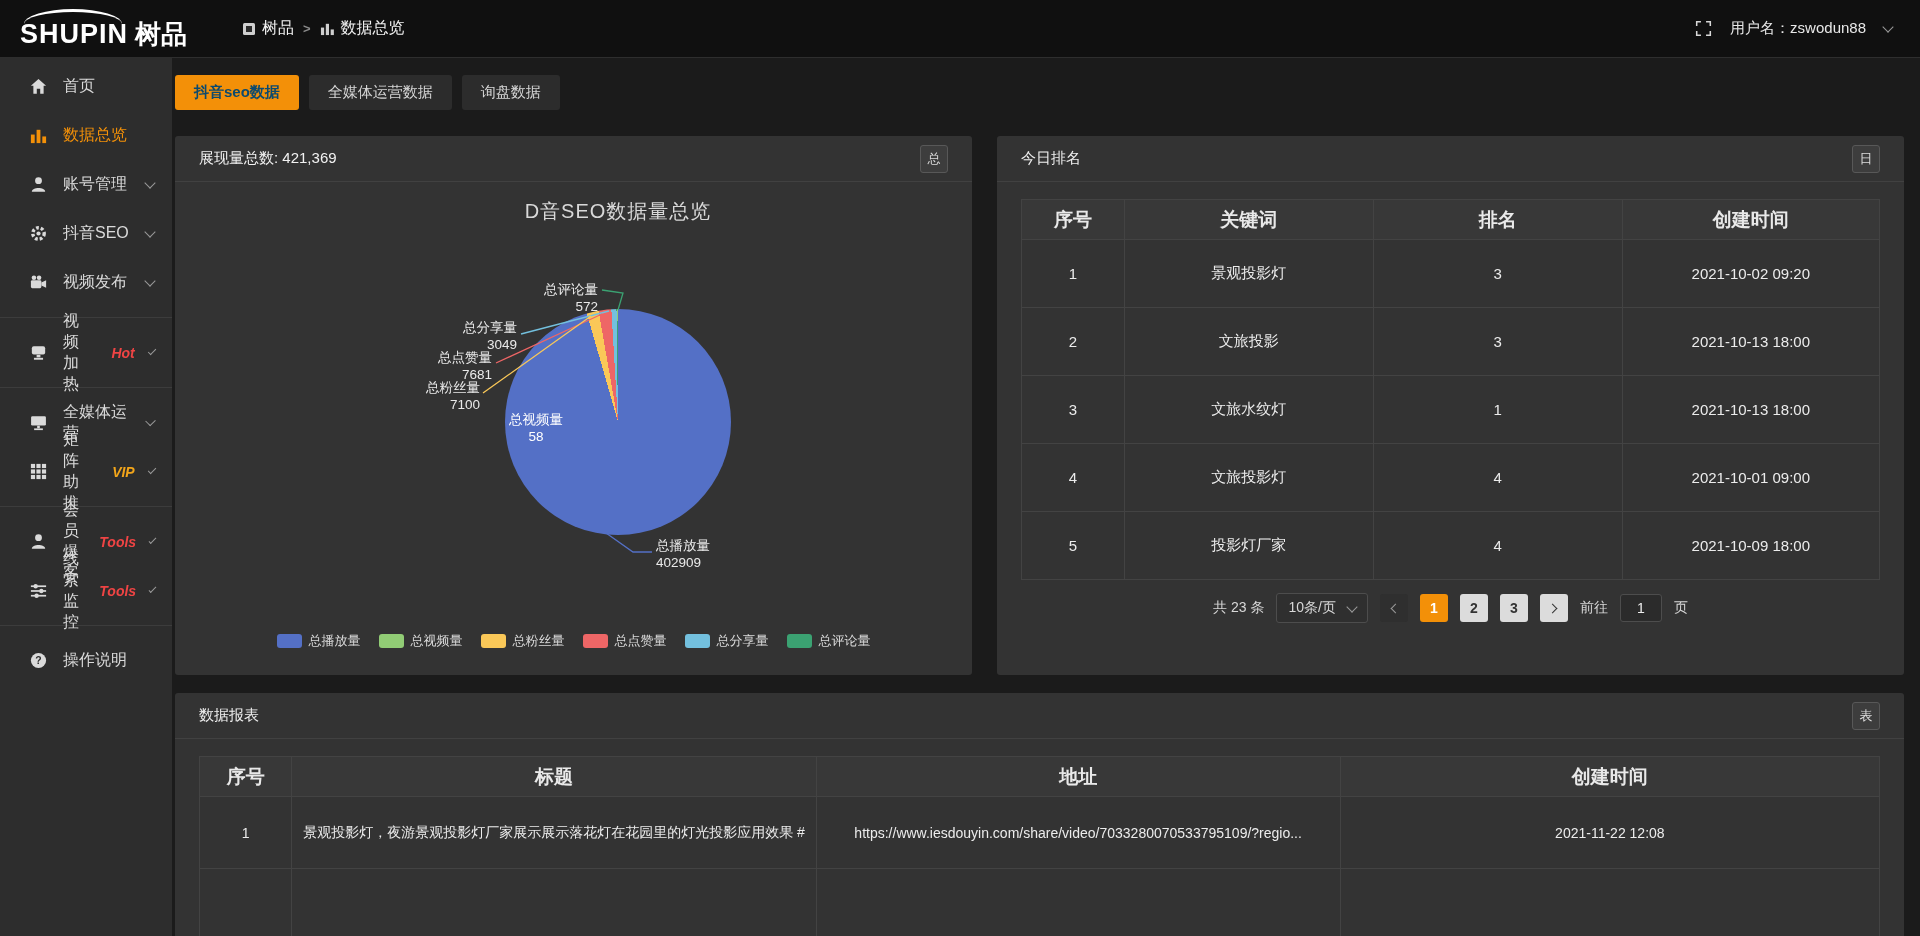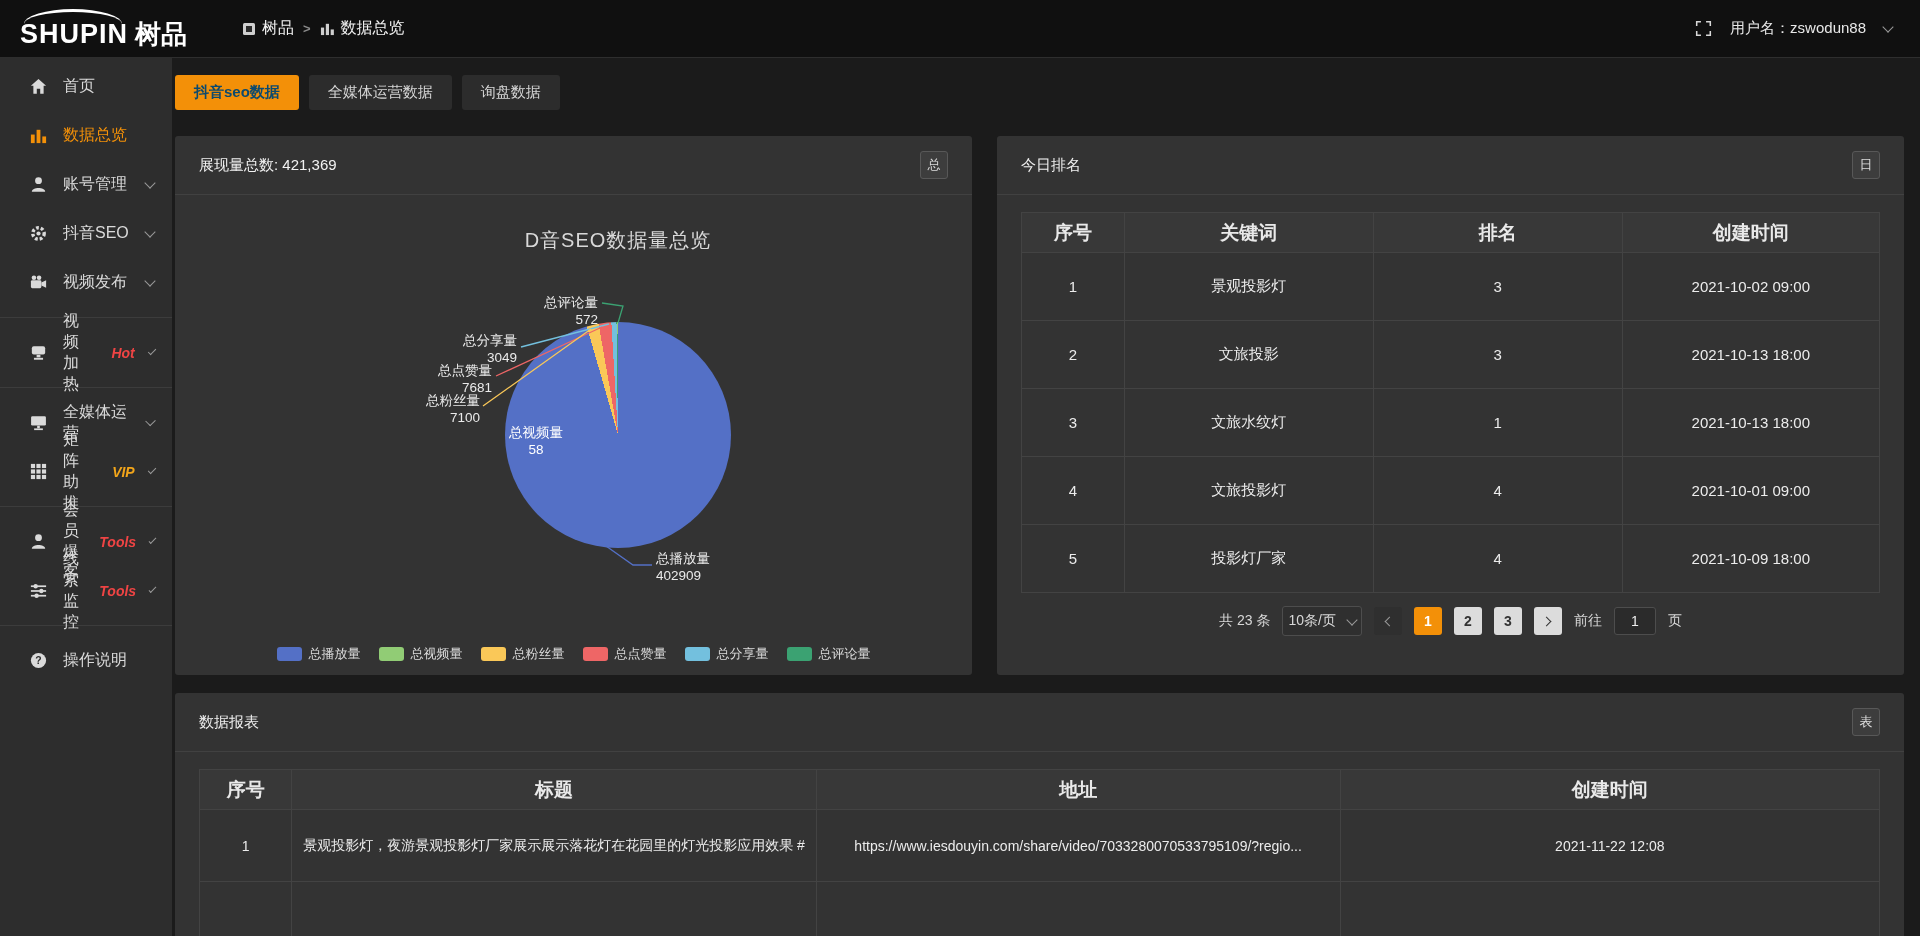--- a/index.html
+++ b/index.html
@@ -38,48 +38,48 @@
   .main { flex:1; padding:17px 16px 0 3px; }
 
   
   .tabs { display:flex; gap:10px; }
   .tab { padding:8px 19px; background:#2c2c2c; color:#d6d6d6; font-size:15px; border-radius:3px; cursor:pointer; }
   .tab.active { background:#f39008; color:#0c4a6e; font-weight:bold; }
 
   
   .grid { display:grid; grid-template-columns:797px 1fr; gap:25px; margin-top:26px; }
   .panel { background:#333333; border-radius:3px; overflow:hidden; }
-  .panel-head { height:59px; display:flex; align-items:center; justify-content:space-between; padding:0 24px; border-bottom:1px solid #414141; font-size:15px; color:#f0f0f0; }
+  .panel-head { height:46px; display:flex; align-items:center; justify-content:space-between; padding:0 24px; border-bottom:1px solid #414141; font-size:15px; color:#f0f0f0; }
   .corner-btn { width:28px; height:28px; background:#3d3d3d; border:1px solid #585858; border-radius:3px; color:#ddd; font-size:13px; display:flex; align-items:center; justify-content:center; cursor:pointer; }
   .stat { font-size:15px; color:#f2f2f2; }
 
   
   .chart-panel { height:539px; }
   .chart-area { position:relative; height:479px; }
-  .chart-title { position:absolute; top:32px; left:443px; transform:translateX(-50%); white-space:nowrap; font-size:20px; color:#d9d9d9; letter-spacing:1px; }
+  .chart-title { position:absolute; top:16px; left:443px; transform:translateX(-50%); white-space:nowrap; font-size:20px; color:#d9d9d9; letter-spacing:1px; }
   .pie { position:absolute; left:330px; top:127px; width:226px; height:226px; border-radius:50%; }
   .callout { position:absolute; font-size:13.5px; line-height:17px; color:#eaeaea; }
   .callout .val { display:block; }
   .ra { text-align:right; }
   .leader { position:absolute; left:0; top:0; pointer-events:none; }
   .legend { position:absolute; left:0; right:0; top:450px; display:flex; justify-content:center; align-items:center; gap:18px; }
   .leg-item { display:flex; align-items:center; gap:7px; font-size:13px; color:#dcdcdc; cursor:pointer; }
   .swatch { width:25px; height:14px; border-radius:3px; }
 
   
   table { width:100%; border-collapse:collapse; table-layout:fixed; }
   th, td { border:1px solid #434343; text-align:center; overflow:hidden; white-space:nowrap; }
   th { height:40px; font-size:19px; font-weight:bold; color:#e9e9e9; background:#383838; }
   .rank-panel { height:539px; }
   .rank-body { padding:17px 24px 0; }
   .rank-body td { height:68px; font-size:15px; color:#ececec; }
 
   
   .pager { display:flex; align-items:center; justify-content:center; gap:12px; margin-top:13px; font-size:14px; color:#d8d8d8; }
-  .pg-select { display:flex; align-items:center; gap:12px; background:#2f2f2f; border:1px solid #4d4d4d; border-radius:3px; padding:0 5px; height:30px; cursor:pointer; }
+  .pg-select { display:flex; align-items:center; gap:12px; background:#2f2f2f; border:1px solid #4d4d4d; border-radius:3px; padding:0 11px; height:30px; cursor:pointer; }
   .pg-btn { min-width:28px; height:28px; border-radius:3px; display:flex; align-items:center; justify-content:center; font-size:14px; cursor:pointer; }
   .pg-dark { background:#2f2f2f; color:#9a9a9a; }
   .pg-light { background:#dcdcdc; color:#333; font-weight:bold; }
   .pg-active { background:#f39008; color:#fff; font-weight:bold; }
   .arrow-l { width:7px; height:7px; border-left:1.8px solid currentColor; border-bottom:1.8px solid currentColor; transform:rotate(45deg); margin-left:3px; }
   .arrow-r { width:7px; height:7px; border-right:1.8px solid currentColor; border-top:1.8px solid currentColor; transform:rotate(45deg); margin-right:3px; }
   .goto-input { width:42px; height:28px; background:#2b2b2b; border:1px solid #4d4d4d; border-radius:3px; color:#eee; text-align:center; font-size:14px; }
 
   
   .report-panel { margin-top:18px; height:400px; }
@@ -338,21 +338,21 @@
                 <th>关键词</th>
                 <th>排名</th>
                 <th>创建时间</th>
               </tr>
             </thead>
             <tbody>
               <tr>
                 <td>1</td>
                 <td>景观投影灯</td>
                 <td>3</td>
-                <td>2021-10-02 09:00</td>
+                <td>2021-10-02 09:20</td>
               </tr>
               <tr>
                 <td>2</td>
                 <td>文旅投影</td>
                 <td>3</td>
                 <td>2021-10-13 18:00</td>
               </tr>
               <tr>
                 <td>3</td>
                 <td>文旅水纹灯</td>

